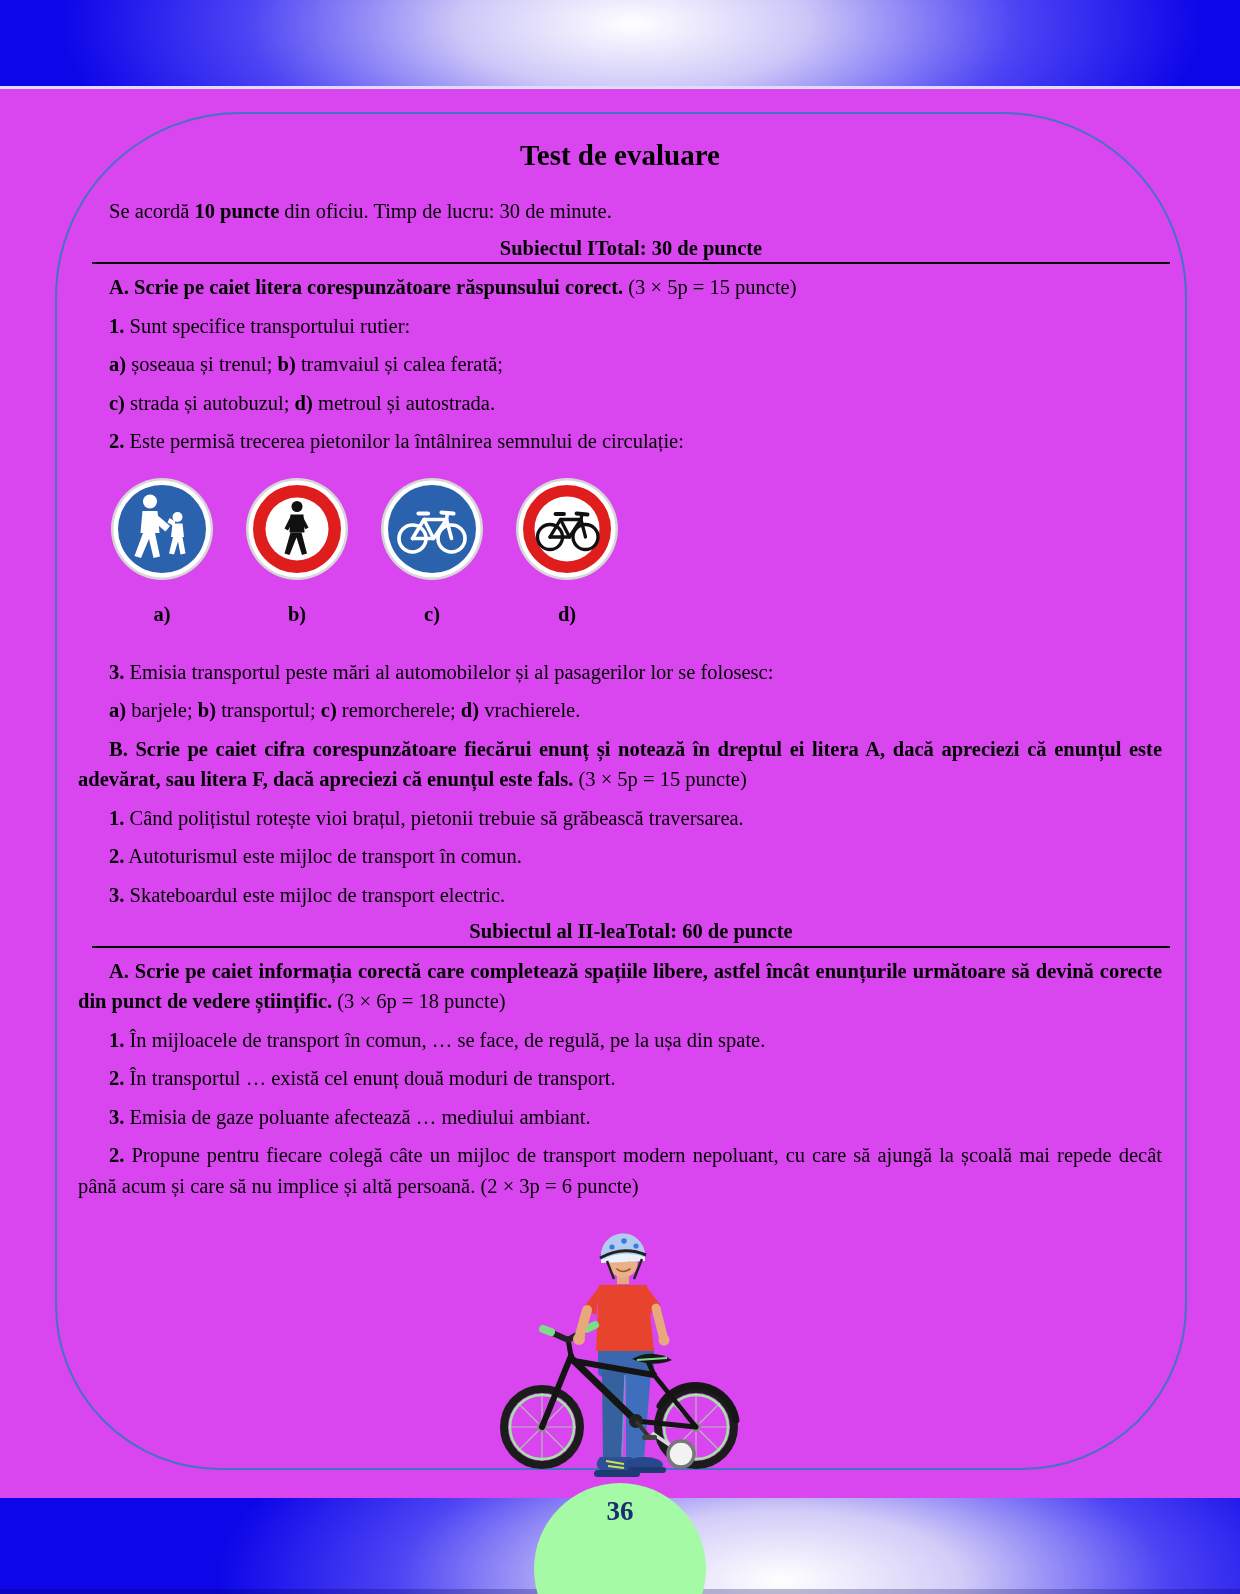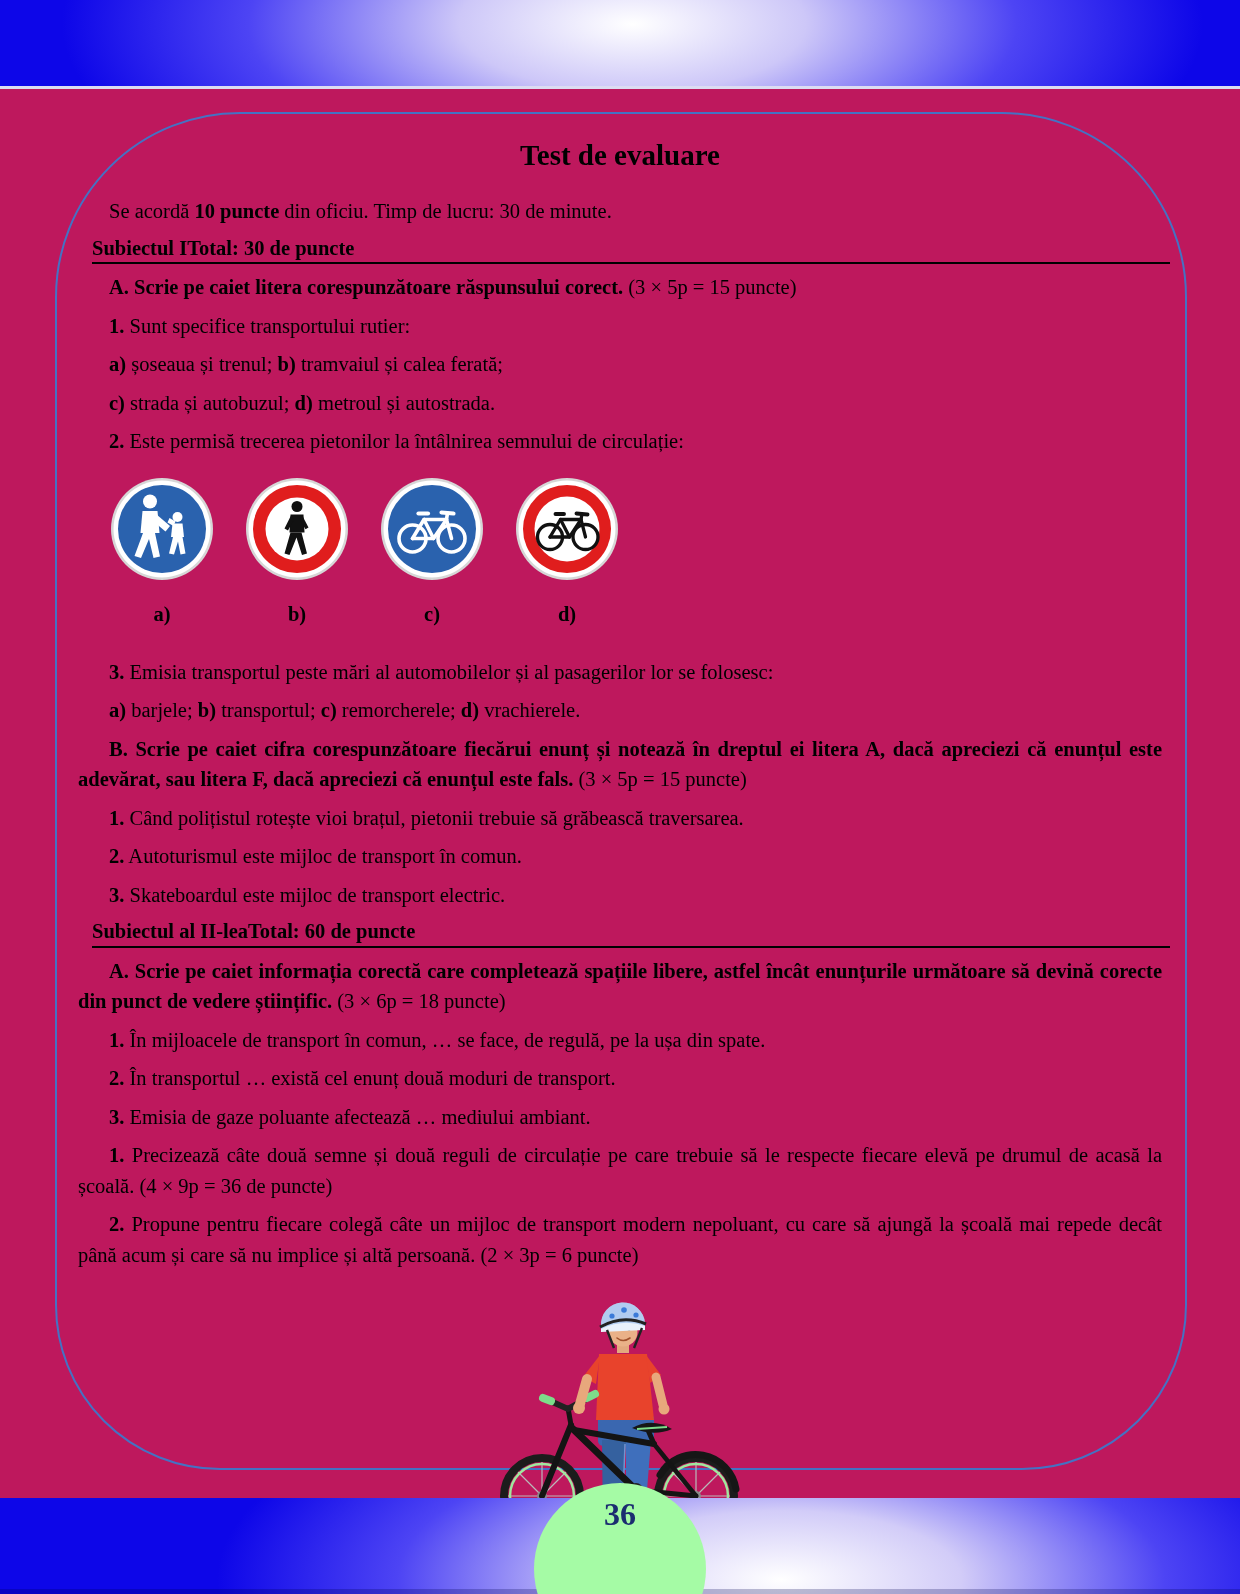--- a/index.html
+++ b/index.html
@@ -1,42 +1,42 @@
 <!DOCTYPE html>
 <html lang="ro"><head>
 <meta charset="utf-8">
 <style>
   html,body{margin:0;padding:0;background:#fff;}
-  .page{position:relative;width:1240px;height:1594px;background:#be185d;overflow:hidden;
+  .page{position:relative;width:1240px;height:1594px;background:#d946ef;overflow:hidden;
         font-family:"Liberation Serif",serif;color:#000;}
 
   
   .header-band{position:absolute;left:0;top:0;width:1240px;height:86px;
     background:radial-gradient(ellipse 620px 240px at 51% 28%, #ffffff 0%, #cdc7f8 28%, #4d44f4 62%, #0d06e8 92%);
     border-bottom:3px solid #dcdcf2;}
   .footer-band{position:absolute;left:0;top:1498px;width:1240px;height:96px;
     background:radial-gradient(ellipse 600px 230px at 63% 85%, #ffffff 0%, #d2ccf8 30%, #4d44f4 64%, #0d06e8 94%);
     box-shadow:inset 0 -5px 0 rgba(0,0,80,0.25);}
 
   
   .page-badge{position:absolute;left:534px;top:1483px;width:172px;height:172px;border-radius:50%;
     background:#a5fba5;z-index:5;text-align:center;}
-  .page-badge .num{display:block;margin-top:13px;font-size:32px;font-weight:bold;color:#1b2d70;text-align:center;}
+  .page-badge .num{display:block;margin-top:13px;font-size:27px;font-weight:bold;color:#1b2d70;text-align:center;}
 
   
   .frame{position:absolute;left:55px;top:112px;width:1132px;height:1358px;box-sizing:border-box;
     border:2px solid #4472c4;border-radius:185px 185px 165px 165px;}
   .content{position:absolute;left:13px;right:15px;top:0;}
 
   .title{margin:24px 0 24px 0;text-align:center;font-size:29px;font-weight:bold;line-height:34px;}
 
   p.para{margin:8px;font-size:20.5px;line-height:30.5px;text-indent:31px;text-align:justify;}
   b{font-weight:bold;}
 
-  .rule-row{margin-left:22px;display:flex;justify-content:flex-start;align-items:flex-end;
+  .rule-row{margin-left:22px;display:flex;justify-content:center;align-items:flex-end;
     border-bottom:2.5px solid #000;font-weight:bold;font-size:20.5px;line-height:27.5px;}
 
   
   .signs-row{display:flex;margin-left:40px;margin-top:20px;gap:31px;}
   .sign{width:104px;height:104px;flex:0 0 auto;}
   .sign svg{display:block;width:104px;height:104px;}
   .sign-labels{display:flex;margin-left:40px;margin-top:18px;gap:31px;font-weight:bold;font-size:20.5px;line-height:30px;}
   .sign-labels .lbl{width:104px;text-align:center;}
 
   .spacer20{height:20px;}
@@ -171,21 +171,20 @@
         <span>Total: 60 de puncte</span>
       </div>
 
       <p class="para"><b>A. Scrie pe caiet informația corectă care completează spațiile libere, astfel încât enunțurile următoare să devină corecte din punct de vedere științific.</b><span> (3 × 6p = 18 puncte)</span></p>
 
       <p class="para"><b>1.</b><span> În mijloacele de transport în comun, … se face, de regulă, pe la ușa din spate.</span></p>
       <p class="para"><b>2.</b><span> În transportul … există cel enunț două moduri de transport.</span></p>
       <p class="para"><b>3.</b><span> Emisia de gaze poluante afectează … mediului ambiant.</span></p>
 
 
-      <p class="para"><b>1.</b><span> Precizează câte două semne și două reguli de circulație pe care trebuie să le respecte fiecare elevă pe drumul de acasă la școală. (4 × 9p = 36 de puncte)</span></p>
       <p class="para"><b>2.</b><span> Propune pentru fiecare colegă câte un mijloc de transport modern nepoluant, cu care să ajungă la școală mai repede decât până acum și care să nu implice și altă persoană. (2 × 3p = 6 puncte)</span></p>
 
       <svg class="illus" viewBox="0 0 272 272">
 
         <g>
 
           <rect x="114" y="136" width="56" height="32" rx="5" fill="#3a67b0"></rect>
           <path d="M118,162 L142,162 L137,250 L119,250 Z" fill="#35619f"></path>
           <path d="M142,162 L167,162 L160,250 L142,250 Z" fill="#3f6fbc"></path>
           <path d="M141,166 L138,246" stroke="#6f94cf" stroke-width="1.5" fill="none"></path>

